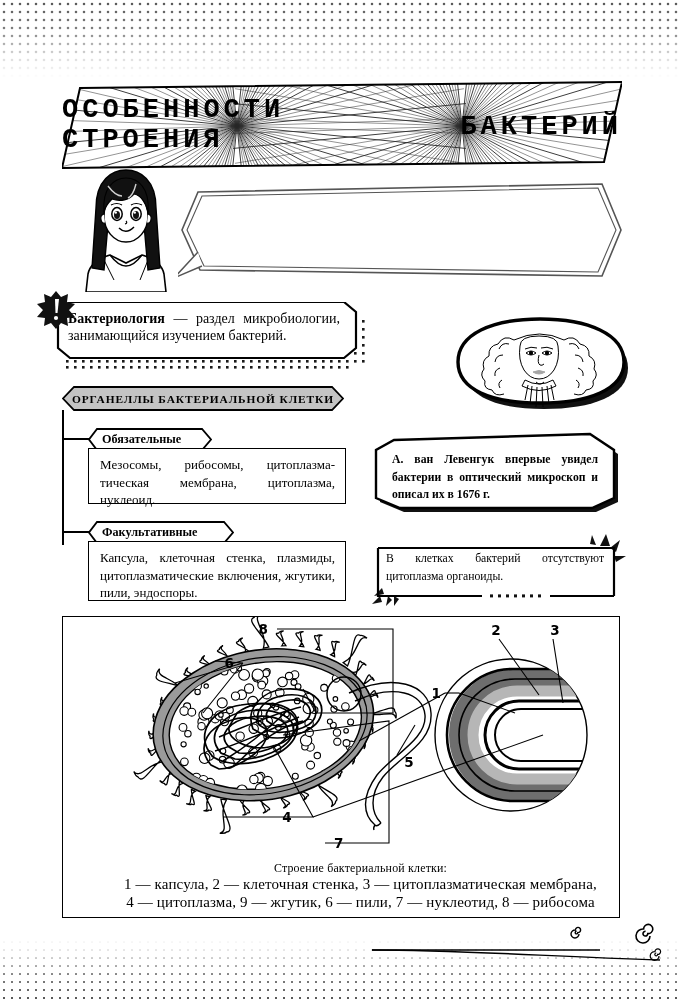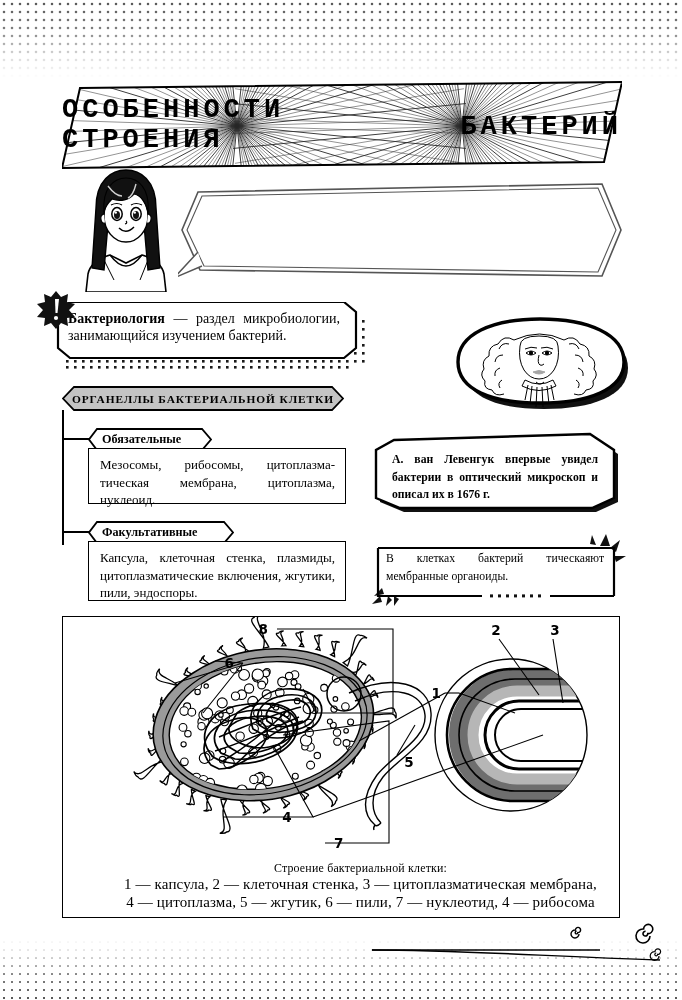--- a/index.html
+++ b/index.html
@@ -550,21 +550,21 @@
     <g fill="#111">
       <rect x="126" y="60.4" width="3" height="3"></rect>
         <rect x="134" y="60.4" width="3" height="3"></rect>
       <rect x="142" y="60.4" width="3" height="3"></rect>
         <rect x="150" y="60.4" width="3" height="3"></rect>
       <rect x="158" y="60.4" width="3" height="3"></rect>
         <rect x="166" y="60.4" width="3" height="3"></rect>
       <rect x="174" y="60.4" width="3" height="3"></rect>
     </g>
   </svg>
-  <div class="txt">В клетках бактерий тическая­ют мембранные органоиды.</div>
+  <div class="txt">В клетках бактерий отсутству­ют цитоплазма органоиды.</div>
 </div>
 
 <div class="abs" id="diagram-frame">
   <svg id="diagram-svg" width="556" height="242" viewBox="0 0 556 242">
     <defs>
       <clipPath id="cytoClip">
         <path d="M118,148 C96,122 106,88 140,66 C188,34 258,40 286,70 C308,94 300,128 266,150 C218,182 146,178 118,148 Z"></path>
       </clipPath>
       <clipPath id="insetClip">
           <circle cx="448" cy="118" r="76"></circle>
@@ -798,21 +798,21 @@
       <text class="dl" x="224" y="205" text-anchor="middle">4</text>
       <text class="dl" x="433" y="18" text-anchor="middle">2</text>
       <text class="dl" x="492" y="18" text-anchor="middle">3</text>
     </g>
   </svg>
 </div>
 
 <div class="abs" id="caption-box">
   <div class="cap-title">Строение бактериальной клетки:</div>
   <div class="cap-line">1 — капсула, 2 — клеточная стенка, 3 — цитоплазматическая мембрана,</div>
-  <div class="cap-line">4 — цитоплазма, 5 — жгутик, 6 — пили, 7 — нуклеотид, 4 — рибосома</div>
+  <div class="cap-line">4 — цитоплазма, 9 — жгутик, 6 — пили, 7 — нуклеотид, 8 — рибосома</div>
 </div>
 
 <div class="abs" id="footer">
   <svg width="682" height="48" viewBox="0 0 682 48">
     <path d="M372,30 L600,30" stroke="#000" stroke-width="1.6" fill="none"></path>
     <path d="M372,30 C460,30 540,36 660,40" stroke="#000" stroke-width="1.4" fill="none"></path>
 
     <g fill="none" stroke="#000" stroke-width="1.4">
       <path d="M579,14 a4,4 0 1,1 -3.6,-4 a2.6,2.6 0 1,1 2.4,2.6 a1.3,1.3 0 1,1 -1.2,-1.3"></path>
     </g>

